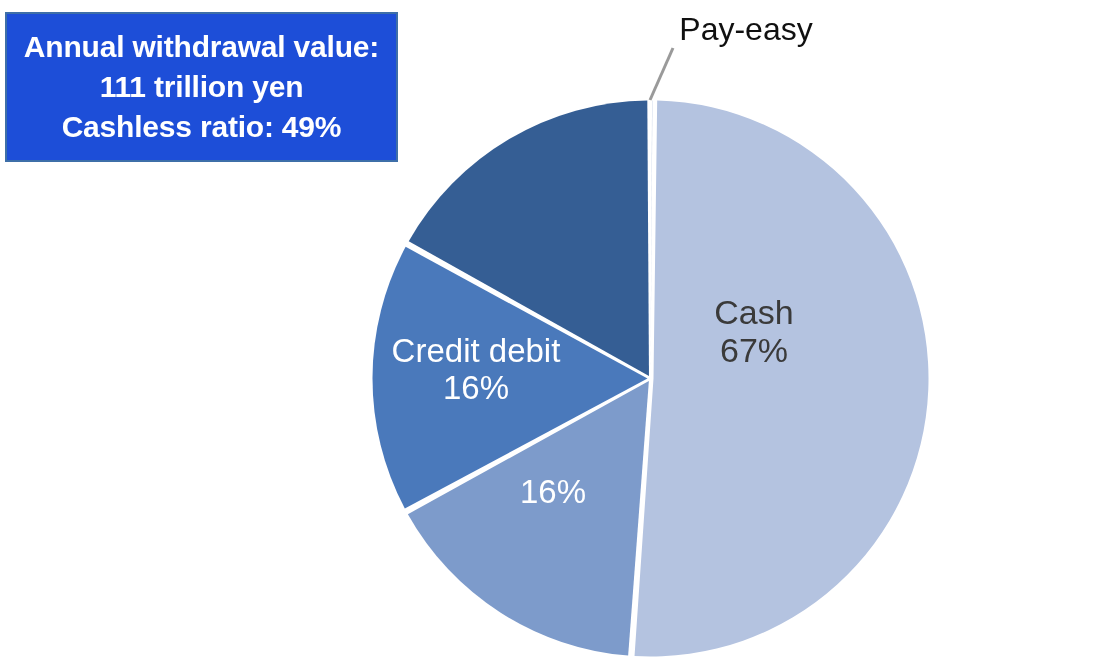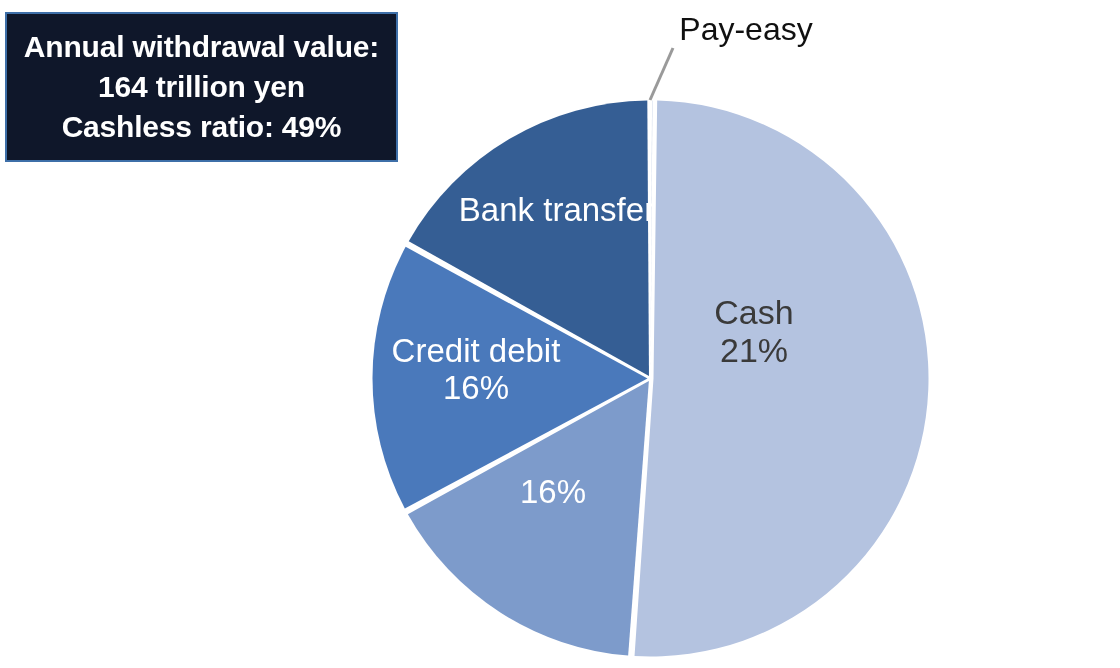--- a/index.html
+++ b/index.html
@@ -114,41 +114,40 @@
 
     <path fill="#4A79BB" d="M 404.82 508.60 A 278 278 0 0 1 405.64 246.86 L 647.50 378.49 Z"></path>
 
     <path fill="#355E94" d="M 408.74 241.26 A 278 278 0 0 1 647.30 100.52 L 648.98 375.92 Z"></path>
 
     <path fill="#B4C3E0" d="M 652.08 100.50 A 278 278 0 0 1 652.40 100.51 L 650.52 375.50 Z"></path>
 
     <line x1="673" y1="48" x2="650" y2="100" stroke="#9A9A9A" stroke-width="3"></line>
   </svg>
 
-  <div class="info-box" style="background: #0f172a; color: rgb(255, 255, 255);">
+  <div class="info-box" style="background: #1d4ed8; color: rgb(255, 255, 255);">
     <span class="line">Annual withdrawal value:</span>
-    <span class="line">164 trillion yen</span>
+    <span class="line">111 trillion yen</span>
     <span class="line">Cashless ratio: 49%</span>
   </div>
 
   <div class="slice-label label-payeasy" style="color: rgb(16, 16, 16);">
     <span class="name">Pay-easy</span>
   </div>
 
   <div class="slice-label label-cash" style="color: rgb(58, 58, 58);">
     <span class="name">Cash</span>
-    <span class="pct">21%</span>
+    <span class="pct">67%</span>
   </div>
 
   <div class="slice-label label-credit" style="color: rgb(255, 255, 255);">
     <span class="pct">16%</span>
   </div>
 
   <div class="slice-label label-direct" style="color: rgb(255, 255, 255);">
     <span class="name">Credit debit</span>
     <span class="pct">16%</span>
   </div>
 
   <div class="slice-label label-bank" style="color: rgb(255, 255, 255);">
-    <span class="name">Bank transfer</span>
   </div>
 
 </div>
 
 </body></html>

